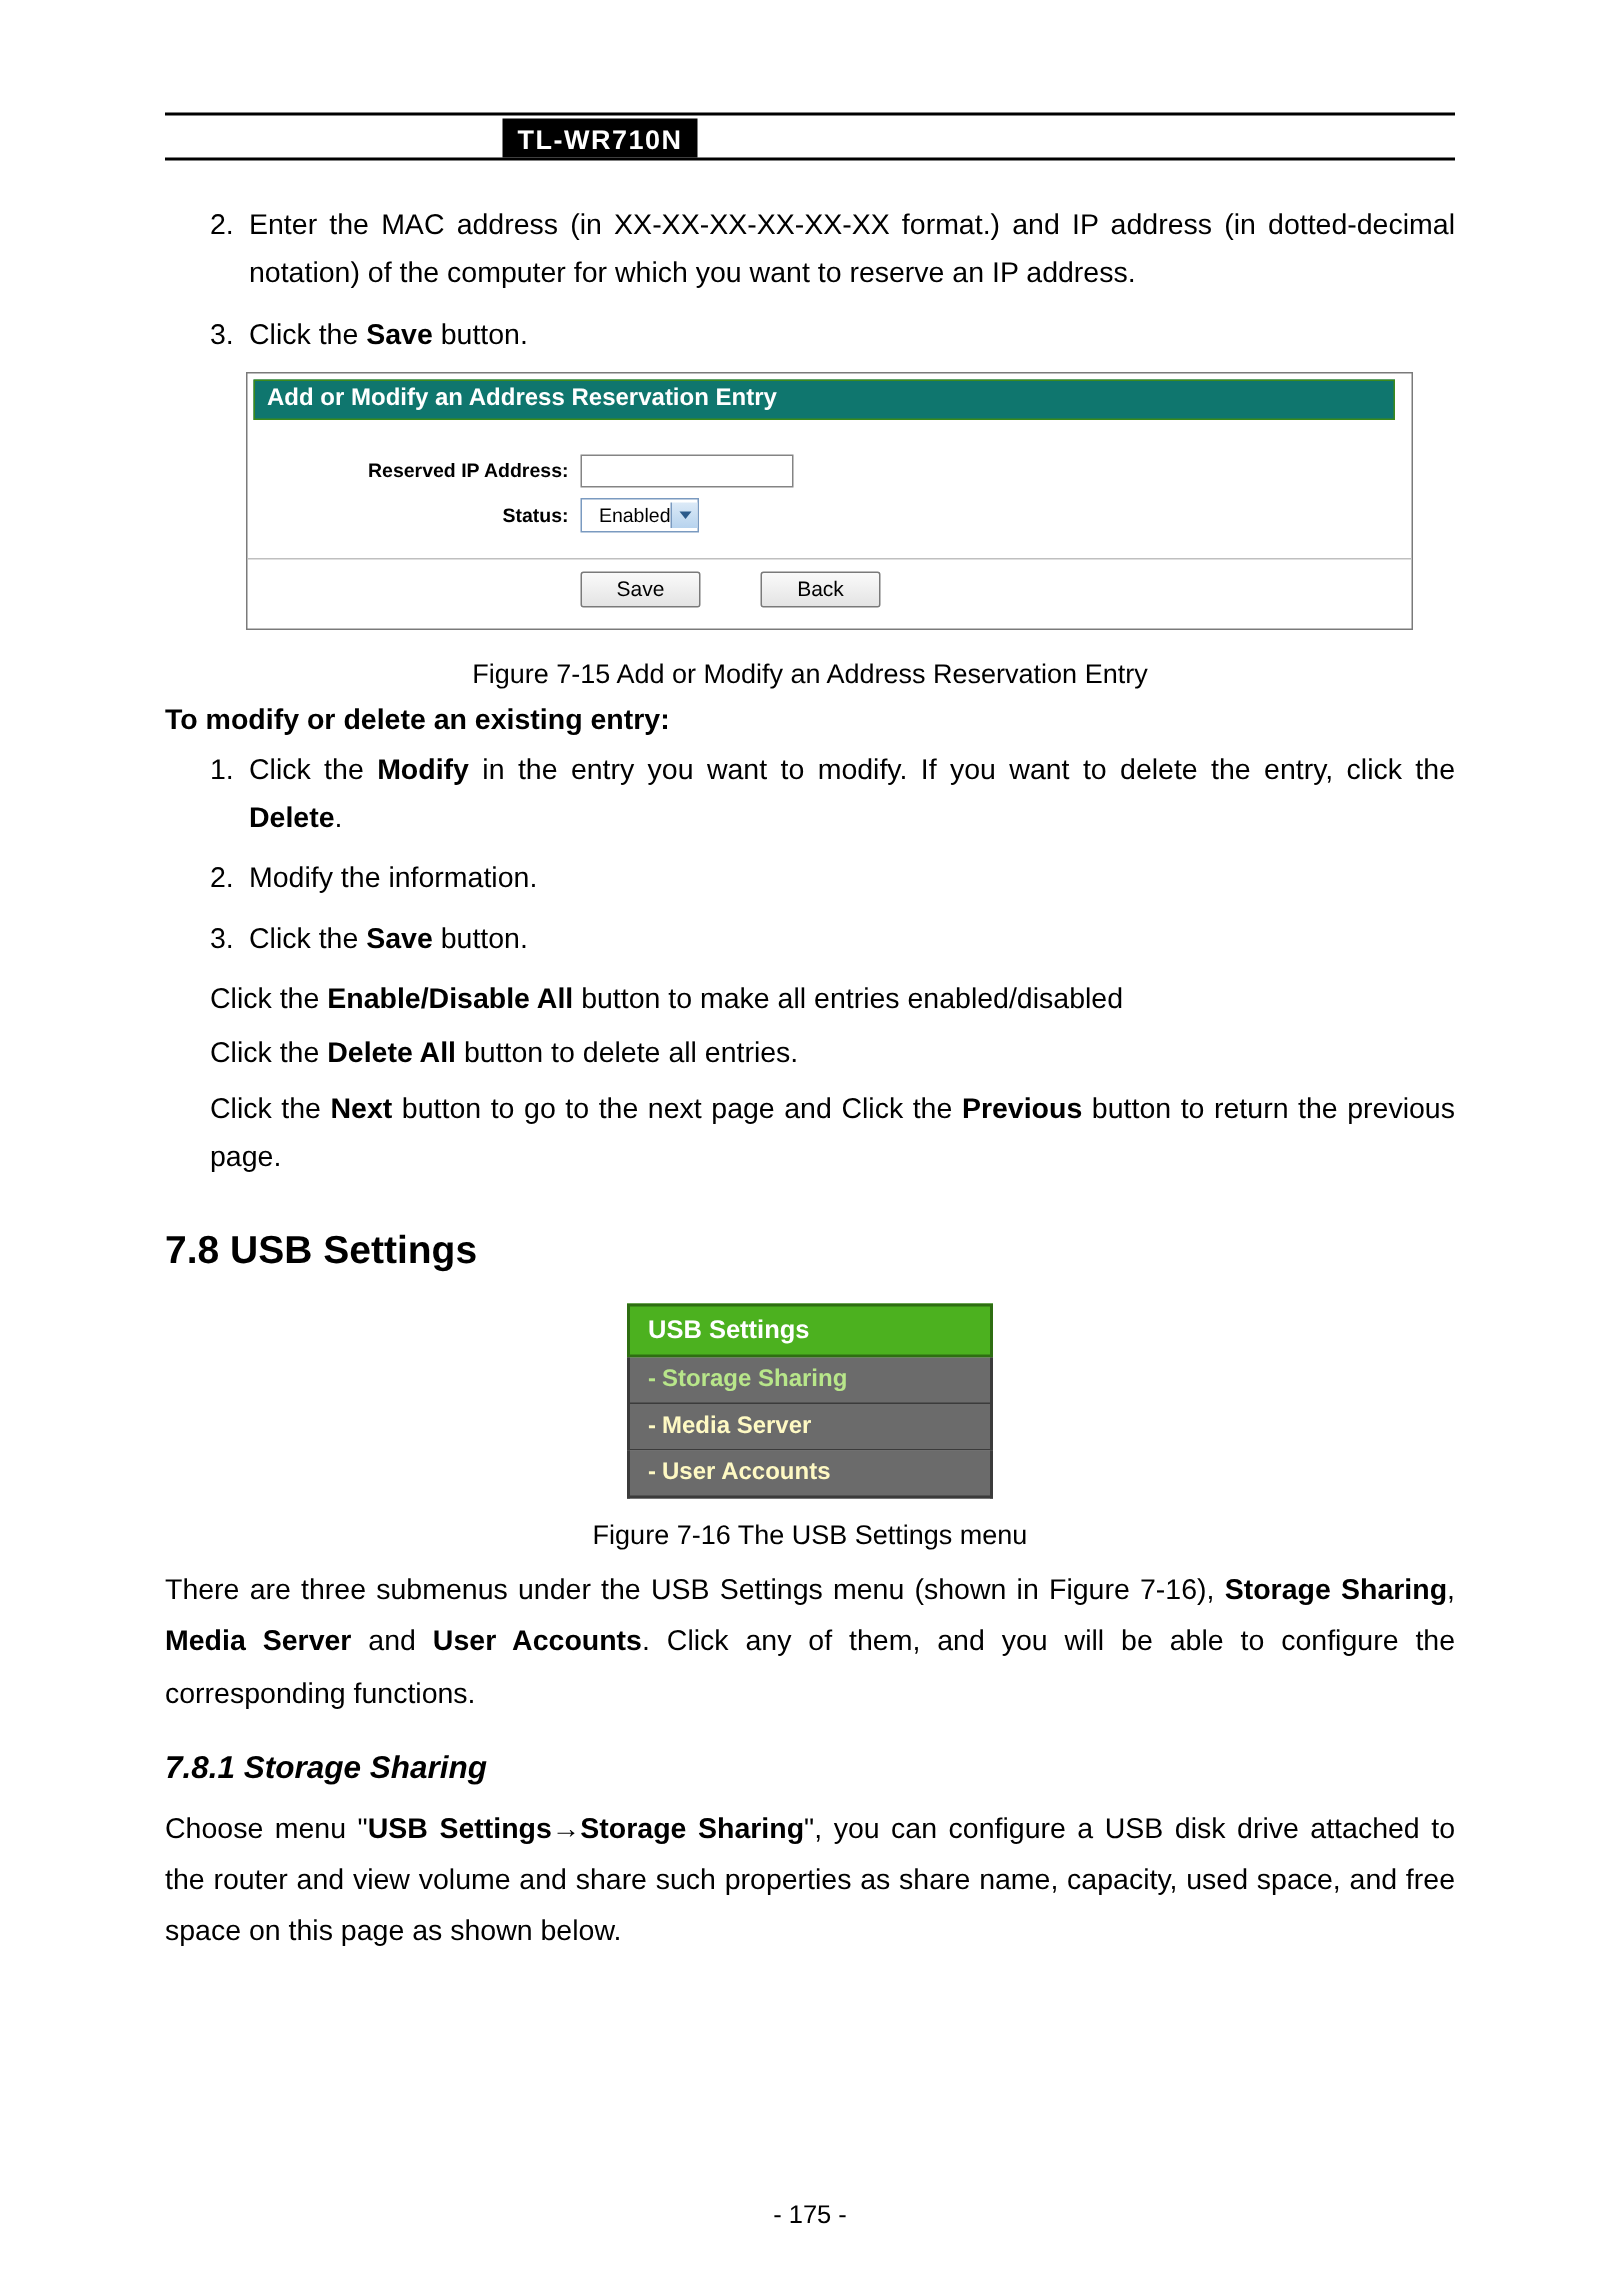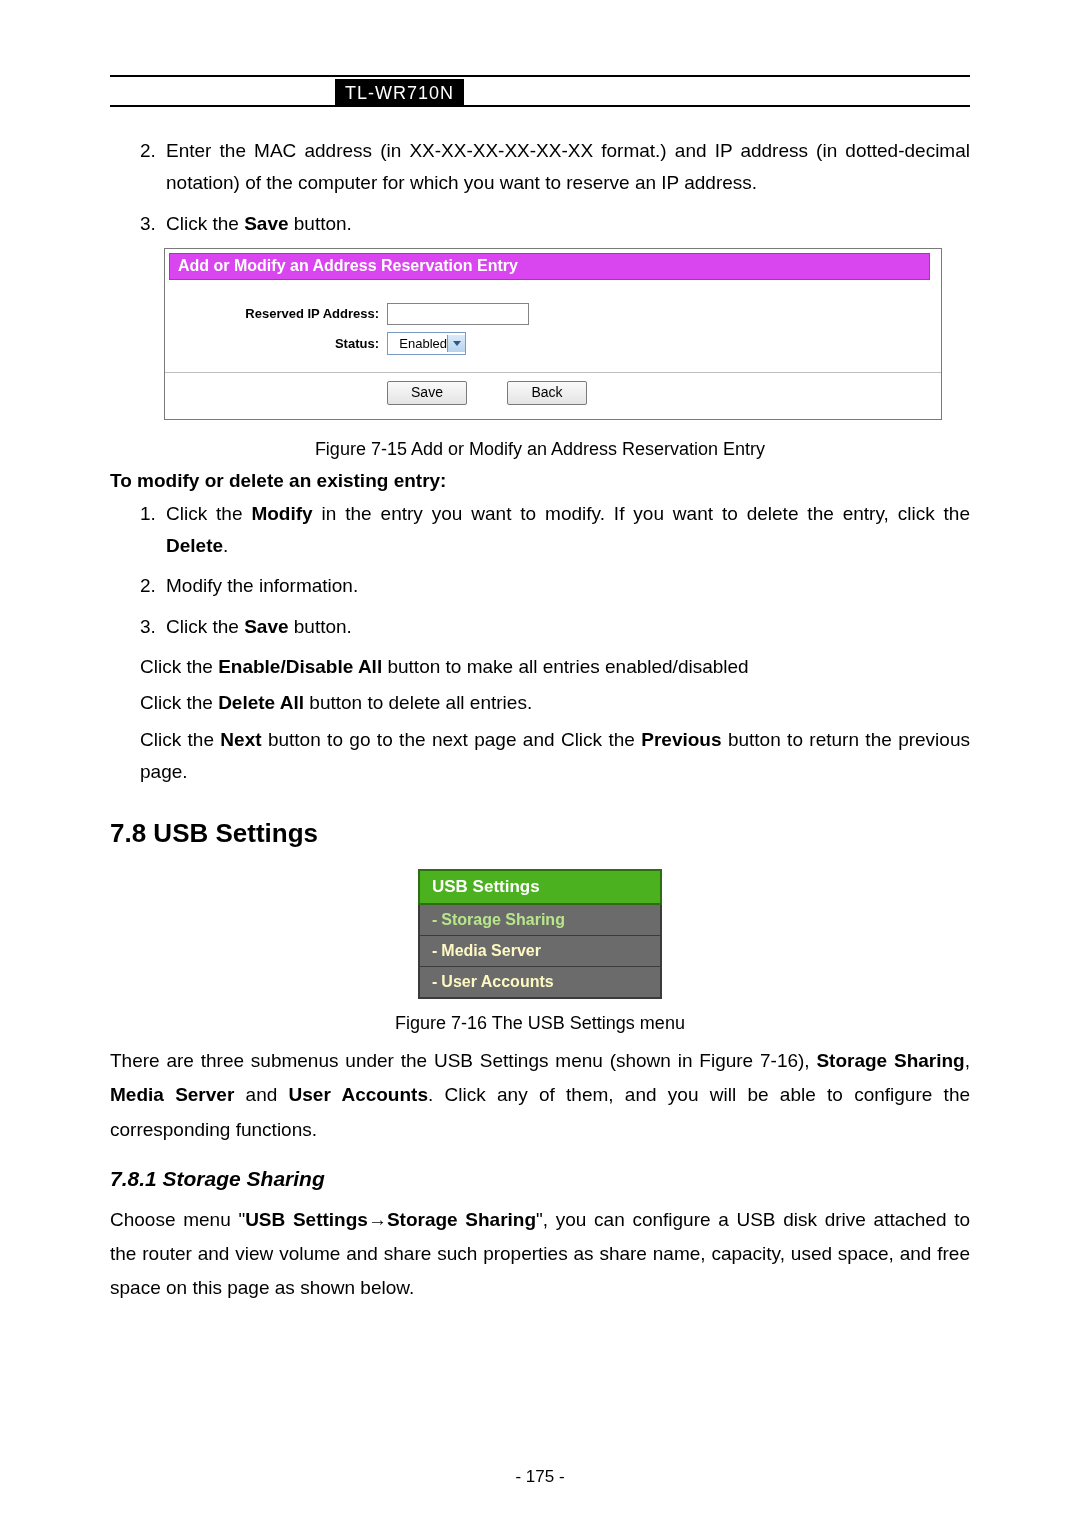--- a/index.html
+++ b/index.html
@@ -25,21 +25,21 @@
   .header-bar {
     display: flex;
     align-items: stretch;
     height: 26px;
     margin-bottom: 28px;
     border-bottom: 2.5px solid #000;
   }
   .header-model {
     background: #000;
     color: #fff;
-    font-weight: normal;
+    font-weight: bold;
     font-size: 18px;
     padding: 2px 10px 0 10px;
     letter-spacing: 1px;
     margin-left: 225px;
     display: flex;
     align-items: center;
   }
   .header-desc {
     font-weight: bold;
     font-size: 18px;
@@ -73,21 +73,21 @@
   
   .fig1 {
     margin: 4px 0 4px 54px;
     border: 1px solid #7a7a7a;
     width: 776px;
     background: #fff;
   }
   .fig1-title {
     border: 1px solid #3c8a1b;
     margin: 4px 11px 4px 4px;
-    background: #d946ef;
+    background: #0f766e;
     color: #fff;
     font-size: 16px;
     font-weight: bold;
     padding: 3px 8px 4px 8px;
   }
   .fig1-body {
     padding: 16px 10px 14px 10px;
   }
   .form-row {
     display: flex;

